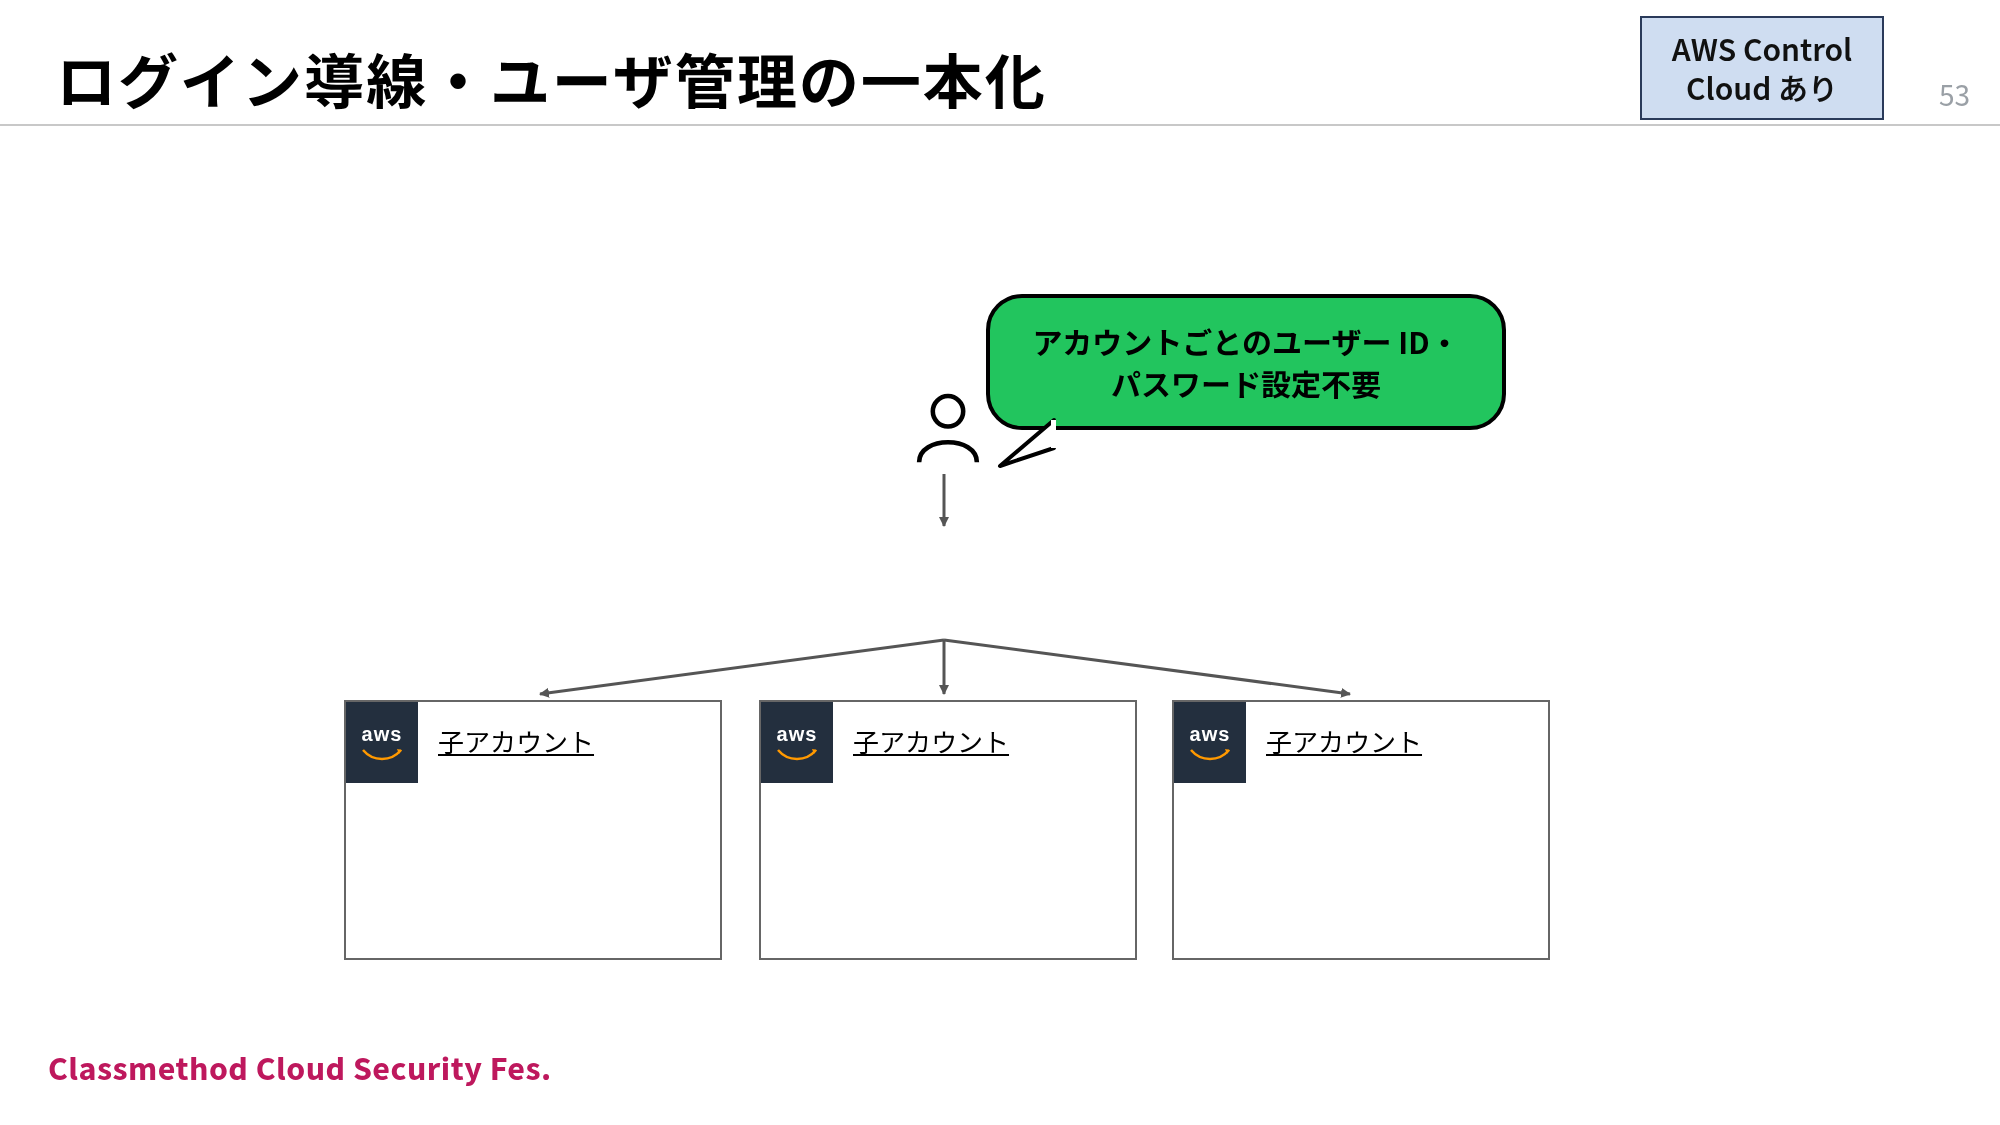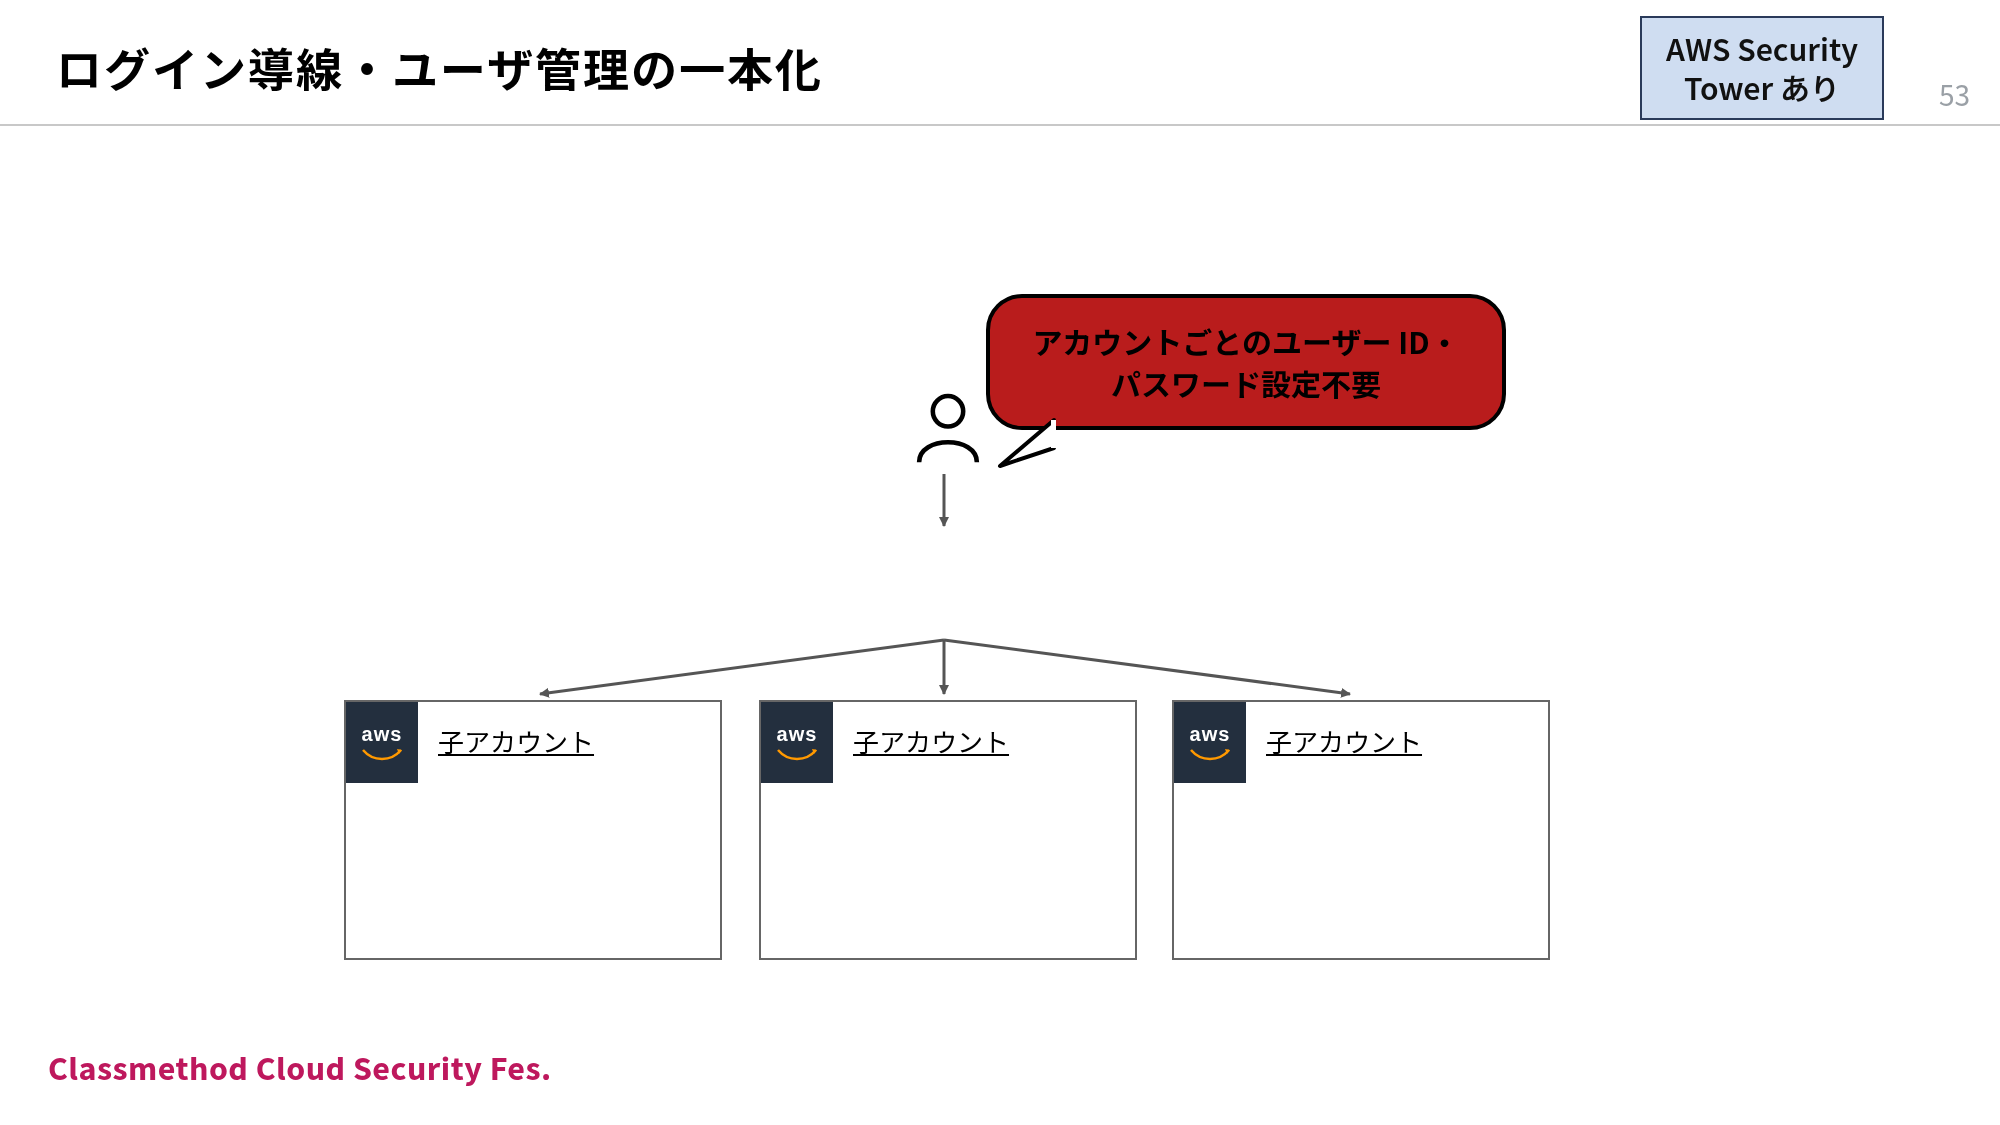--- a/index.html
+++ b/index.html
@@ -1,30 +1,30 @@
 <!DOCTYPE html>
 <html><head>
 <meta charset="utf-8">
 <style>
   * { box-sizing: border-box; margin: 0; padding: 0; }
   html, body { width: 2000px; height: 1125px; font-family: "Hiragino Kaku Gothic ProN", "Noto Sans JP", Meiryo, sans-serif; background: #fff; color: #000; }
   .slide { position: relative; width: 2000px; height: 1125px; }
 
   .header { position: absolute; top: 22px; left: 0; right: 0; height: 104px; border-bottom: 2px solid #c8c8c8; }
-  .title { position: absolute; left: 56px; top: 12px; font-size: 46px; font-weight: 700; letter-spacing: 2px; }
+  .title { position: absolute; left: 56px; top: 12px; font-size: 60px; font-weight: 700; letter-spacing: 2px; }
   .badge { position: absolute; left: 1640px; top: -6px; width: 244px; height: 104px; background: #cfddf1; border: 2px solid #2a3a5a; display: flex; align-items: center; justify-content: center; text-align: center; line-height: 1.3; font-size: 30px; font-weight: 600; color: #111; padding: 4px; }
   .pageno { position: absolute; right: 30px; top: 36px; font-size: 28px; color: #9aa0a6; margin-top: 16px; }
 
   
   .canvas { position: absolute; left: 0; top: 130px; width: 2000px; height: 880px; }
 
   .user-icon { position: absolute; left: 910px; top: 260px; width: 76px; height: 76px; }
   .user-icon circle, .user-icon path { stroke: #000; stroke-width: 6; fill: none; }
 
-  .bubble { position: absolute; left: 986px; top: 164px; width: 520px; border: 4px solid #000; border-radius: 36px; padding: 22px 30px; font-size: 30px; font-weight: 700; text-align: center; line-height: 1.4; background: #b91c1c; }
+  .bubble { position: absolute; left: 986px; top: 164px; width: 520px; border: 4px solid #000; border-radius: 36px; padding: 22px 30px; font-size: 30px; font-weight: 700; text-align: center; line-height: 1.4; background: #22c55e; }
   .bubble-tail { position: absolute; left: 996px; top: 288px; width: 60px; height: 80px; }
 
   .login-box { position: absolute; left: 757px; top: 403px; width: 374px; height: 100px; background: #f6c2c4; border: 4px solid #000; display: flex; align-items: center; justify-content: center; font-size: 28px; font-weight: 400; }
 
   .child { position: absolute; top: 570px; width: 378px; height: 260px; border: 2px solid #666; background: #fff; }
   .child .aws { position: absolute; left: 0; top: 0; width: 72px; height: 81px; background: #232f3e; color: #fff; display: flex; flex-direction: column; align-items: center; justify-content: center; font-family: Arial, sans-serif; }
   .child .aws-text { font-size: 20px; font-weight: 700; letter-spacing: 1px; }
   .child .aws-smile { margin-top: 2px; }
   .child .label { position: absolute; left: 92px; top: 20px; font-size: 26px; text-decoration: underline; }
   #child1 { left: 344px; }
@@ -35,21 +35,21 @@
 
   .footer { position: absolute; left: 48px; bottom: 36px; font-size: 30px; font-weight: 800; color: #be185d; letter-spacing: 0.5px; }
 </style>
 </head>
 <body>
 
 <div class="slide">
 
   <div class="header">
     <div class="title">ログイン導線・ユーザ管理の一本化</div>
-    <div class="badge">AWS Security Tower あり</div>
+    <div class="badge">AWS Control Cloud あり</div>
     <div class="pageno">53</div>
   </div>
 
   <div class="canvas">
 
     <svg class="arrows" viewBox="0 0 2000 880">
       <defs>
         <marker id="ah" markerWidth="12" markerHeight="12" refX="9" refY="5" orient="auto" markerUnits="userSpaceOnUse">
           <path d="M0,0 L10,5 L0,10 Z" fill="#555"></path>
         </marker>

